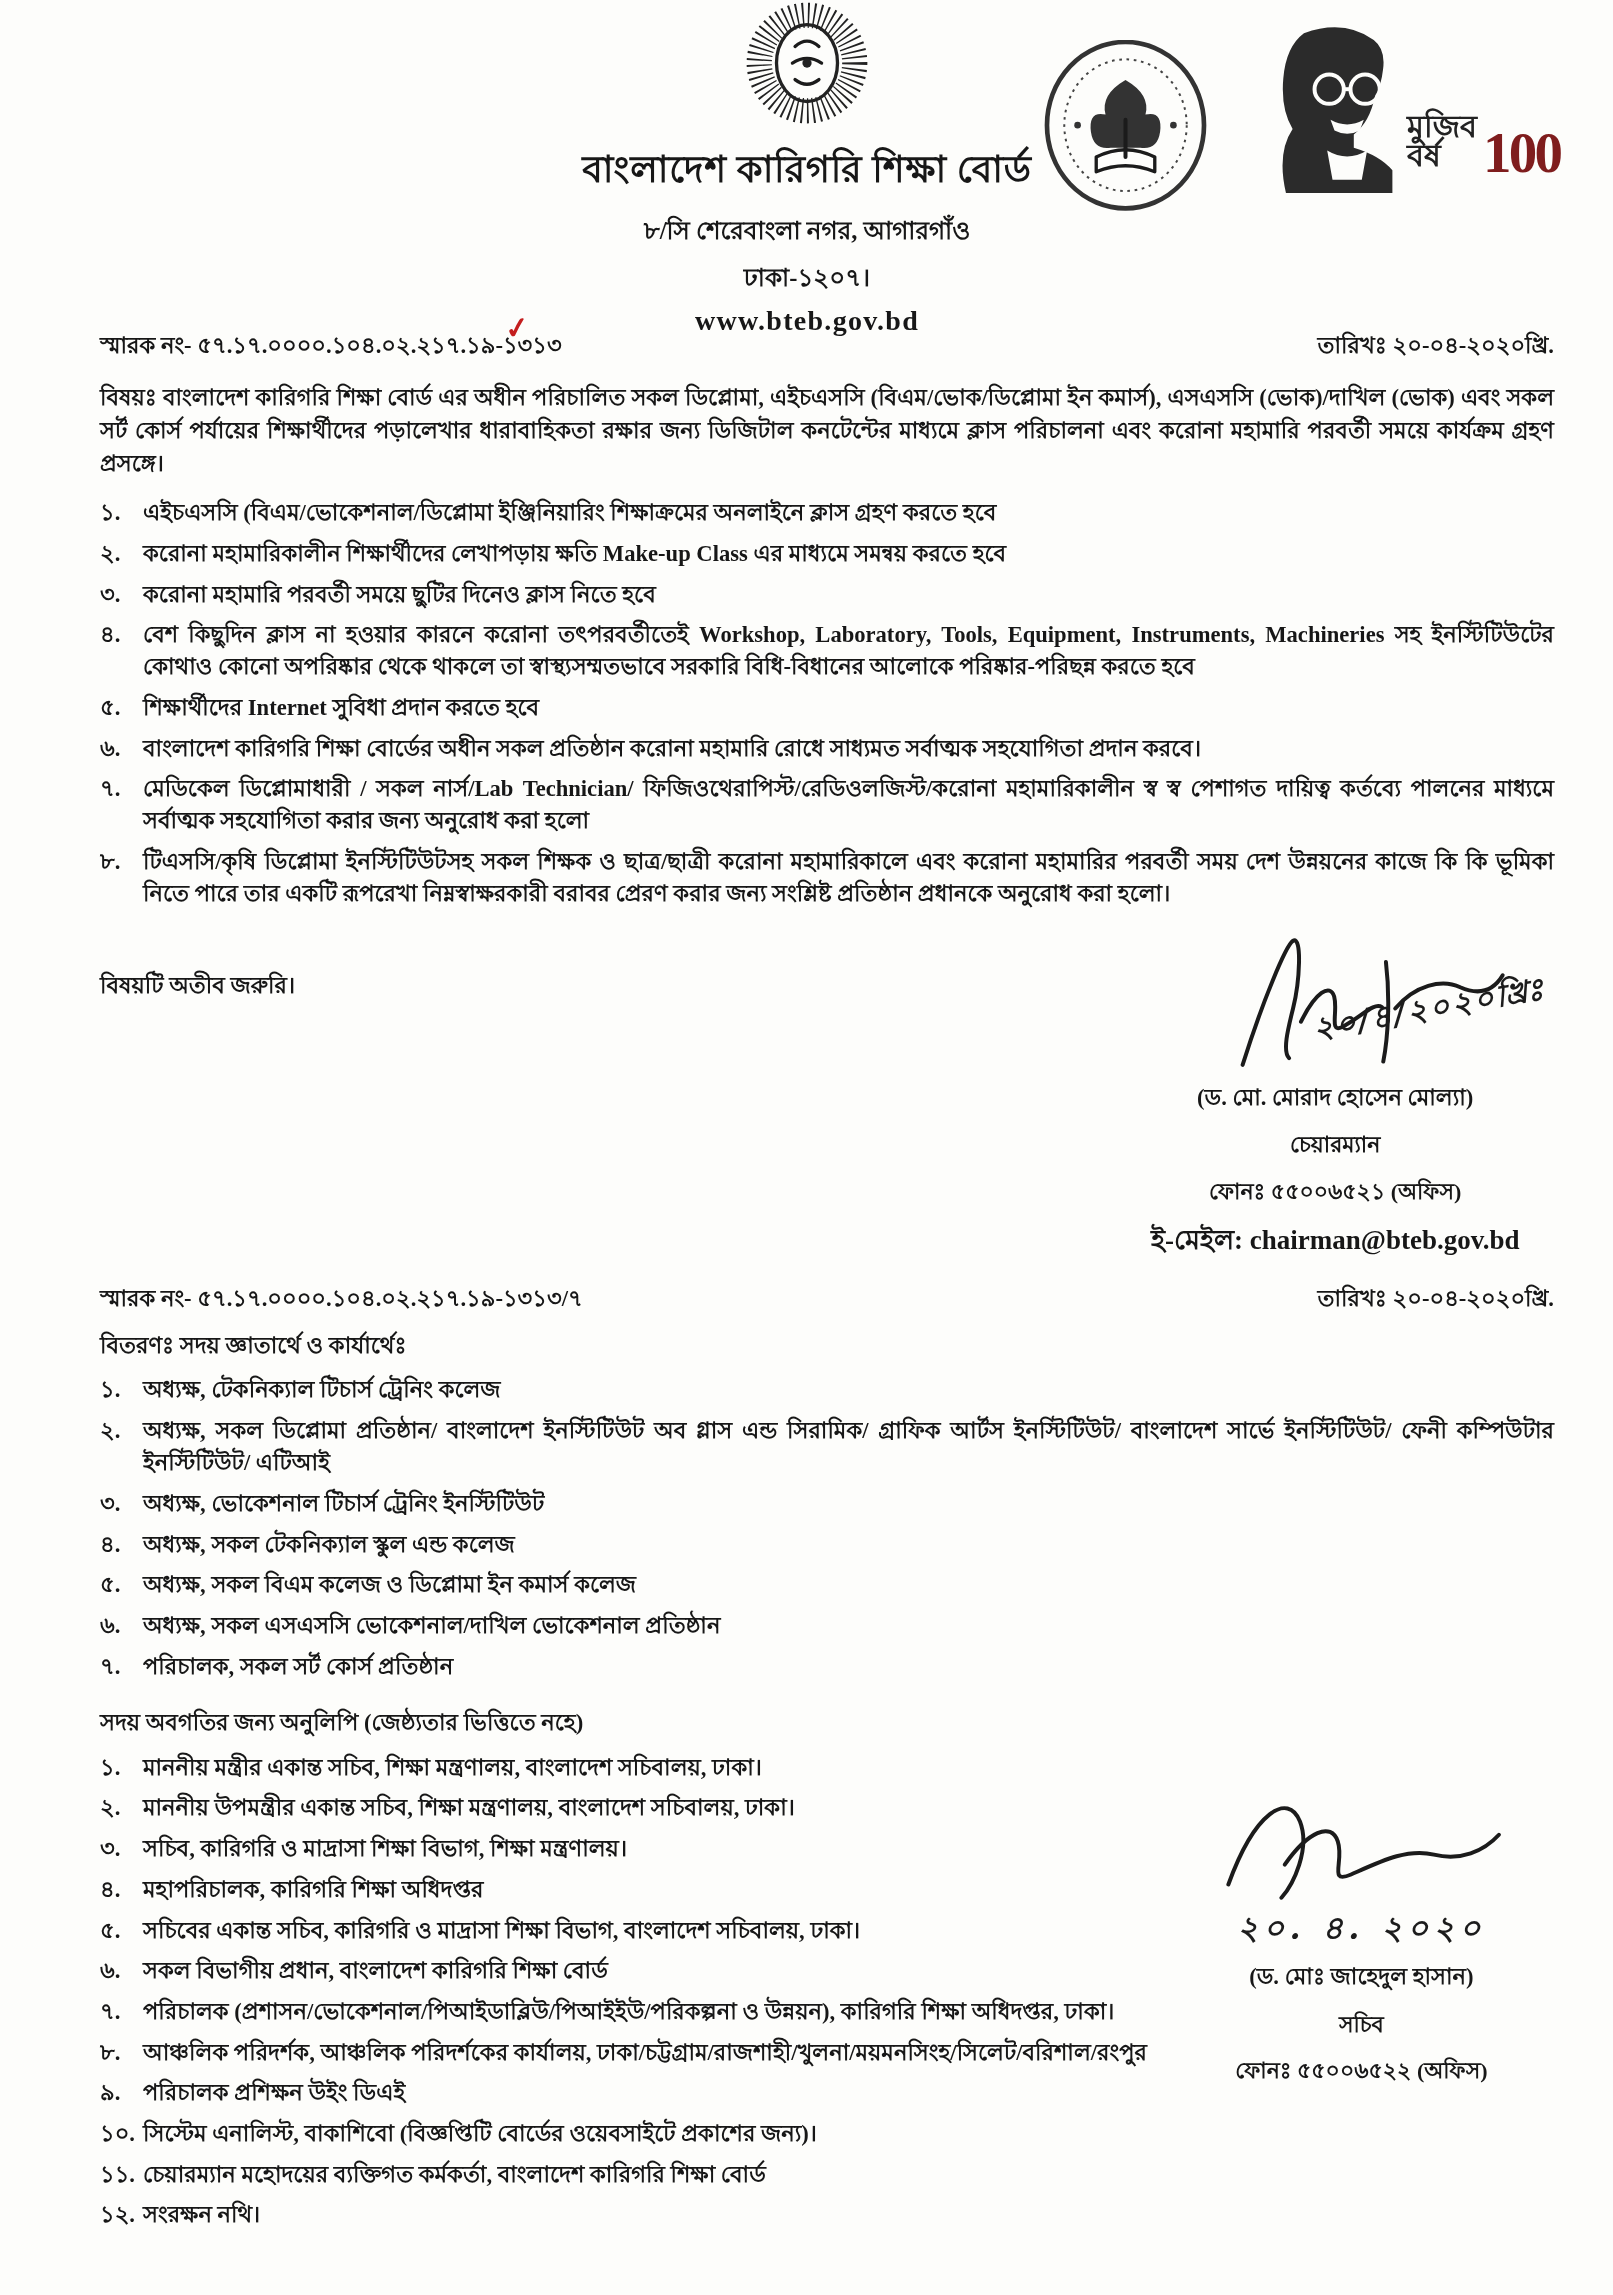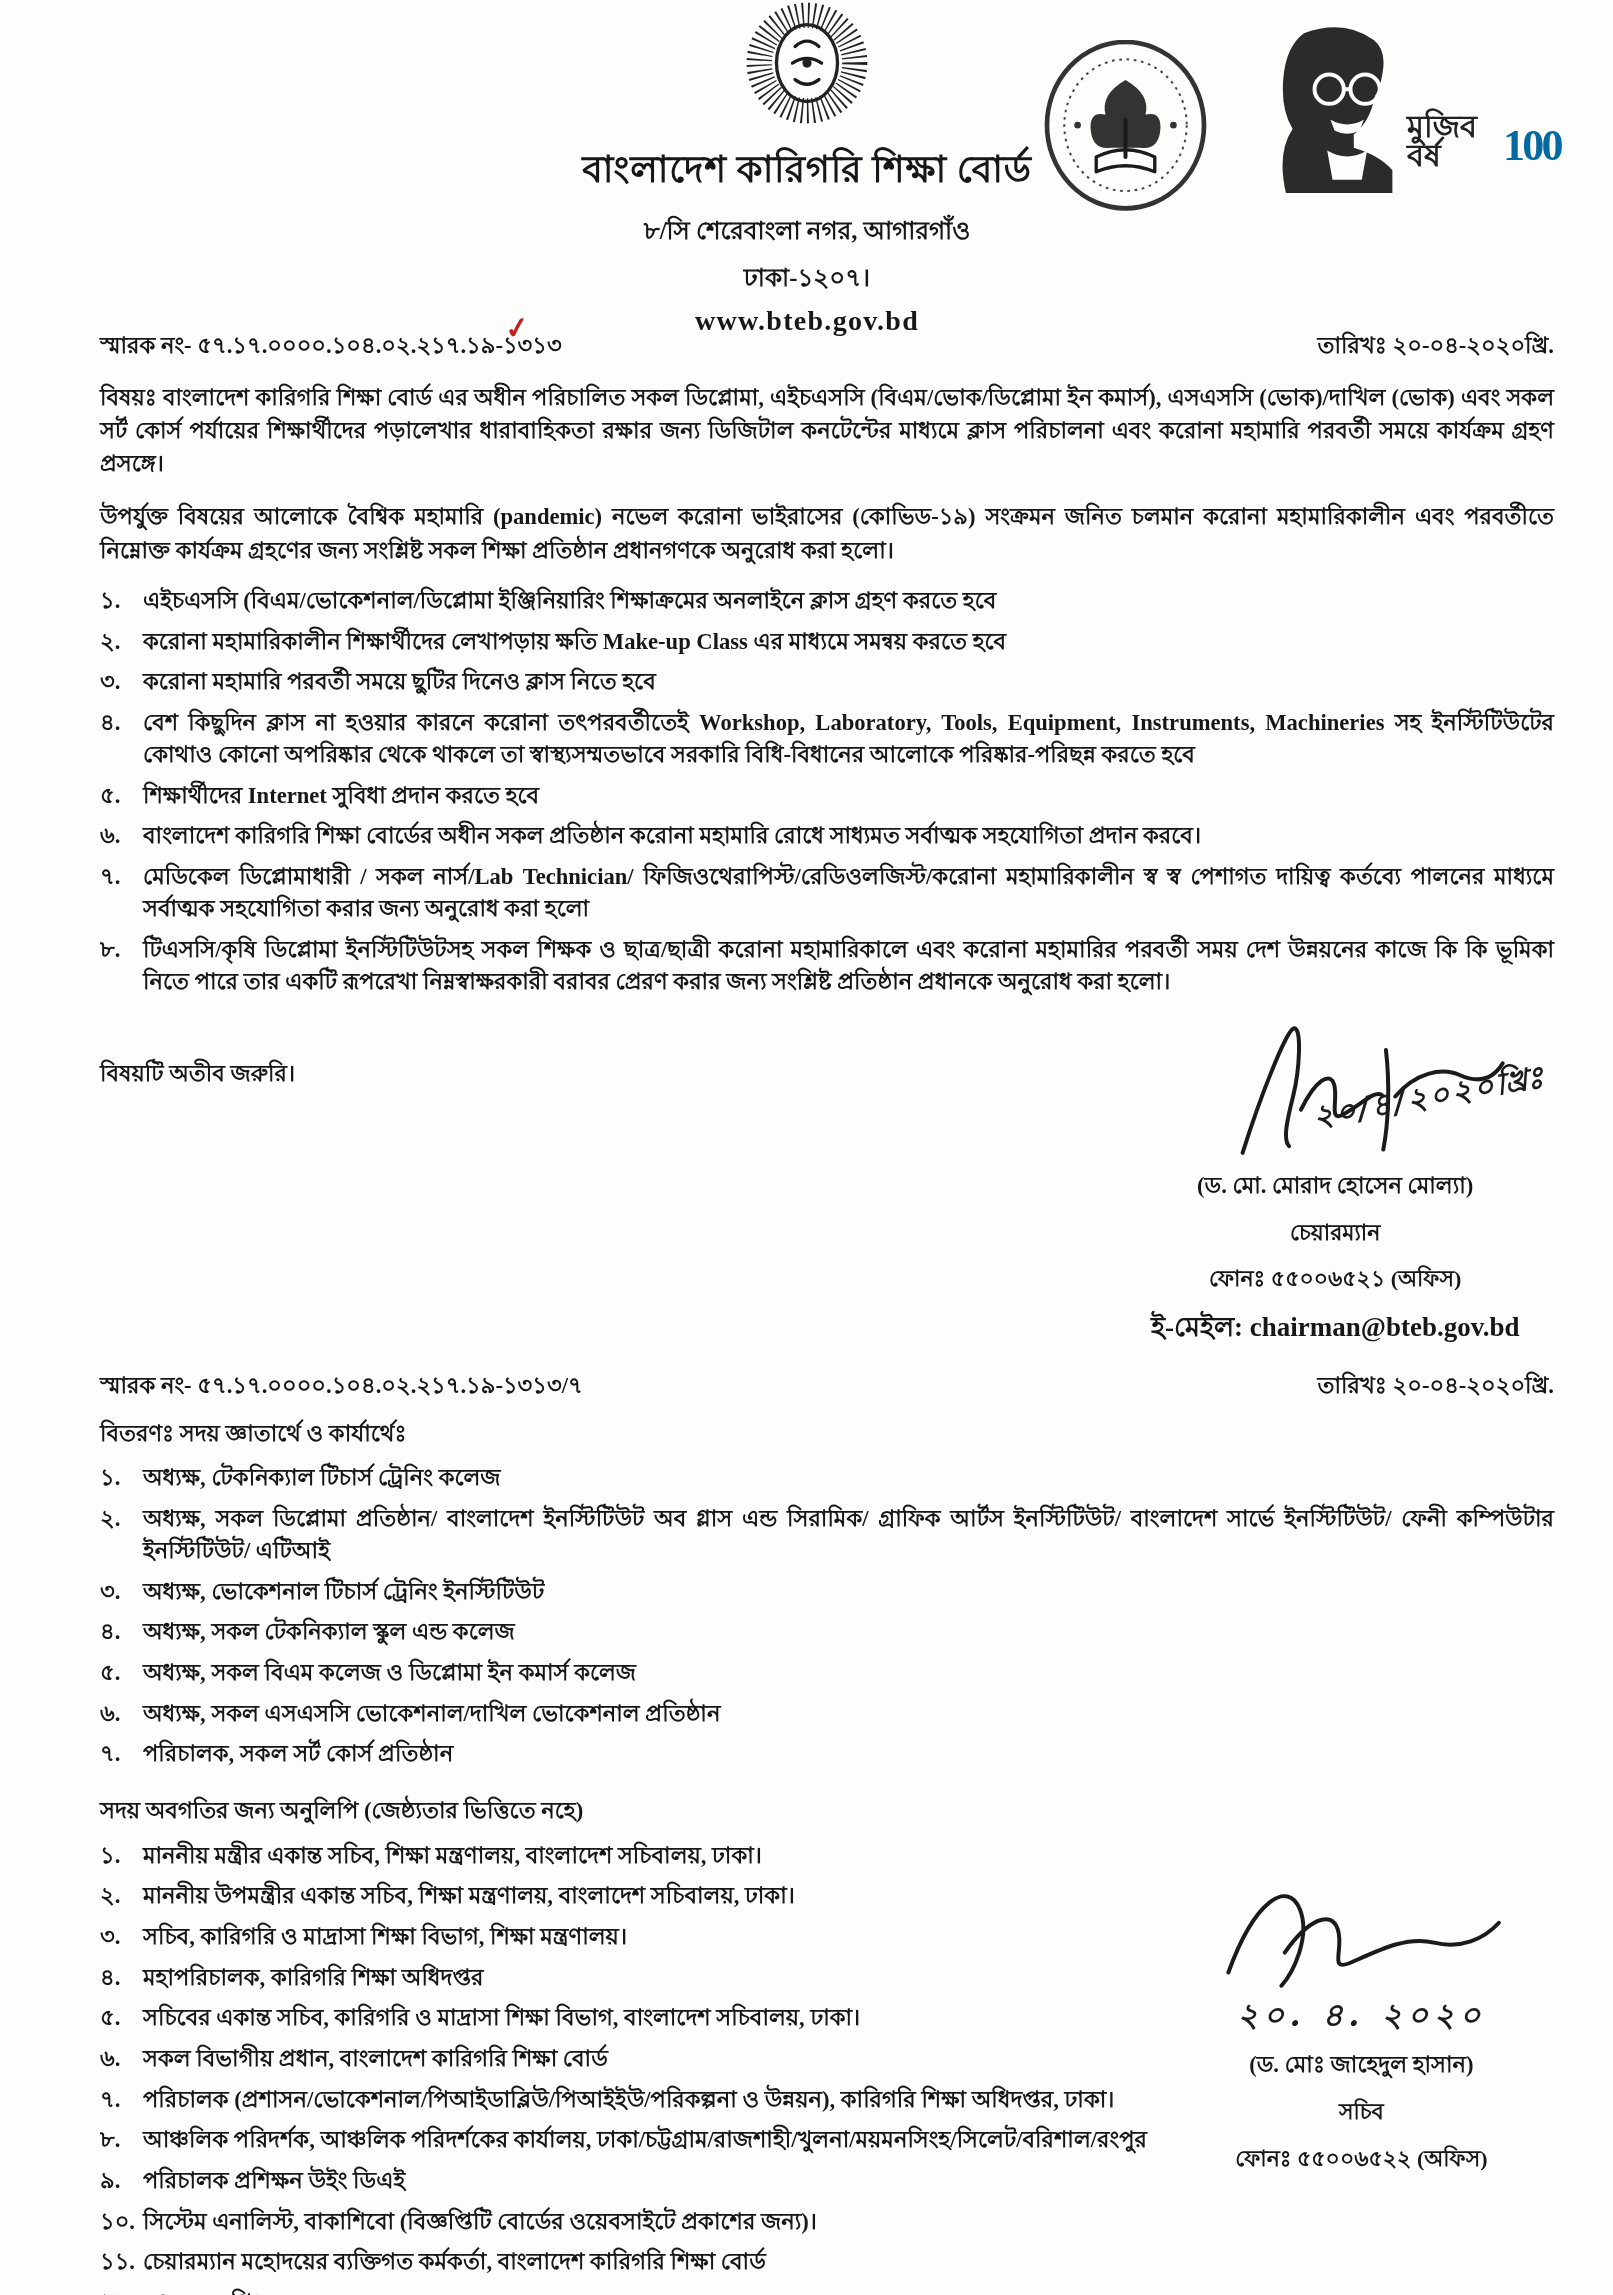--- a/index.html
+++ b/index.html
@@ -18,21 +18,21 @@
   .header{position:relative;height:299px;text-align:center;}
   .monogram{display:block;margin:0 auto;}
   .org-name{font-size:37px;font-weight:bold;letter-spacing:0.7px;margin-top:4px;}
   .addr{font-size:24.6px;font-weight:600;margin-top:9.3px;}
   .addr2{font-size:24.6px;font-weight:600;margin-top:6.6px;}
   .website{font-size:28px;font-weight:bold;margin-top:6.6px;letter-spacing:1.3px;}
   .seal{position:absolute;left:1039px;top:40px;}
   .mujib{position:absolute;left:1264px;top:20px;width:299px;height:173px;}
   .mujib-textblock{position:absolute;left:143px;top:93px;text-align:left;line-height:0.95;}
   .mujib-word{font-size:30.5px;font-weight:bold;color:#222;}
-  .mujib-100{position:absolute;left:219px;top:100px;font-size:44px;font-weight:bold;color:#0369a1;letter-spacing:-2.7px;margin-left:20px;}
+  .mujib-100{position:absolute;left:219px;top:100px;font-size:57px;font-weight:bold;color:#7f1d1d;letter-spacing:-2.7px;}
   
   .memo-row{display:flex;justify-content:space-between;align-items:baseline;font-size:22.6px;font-weight:600;margin-top:17px;position:relative;}
   .memo-row .right{font-weight:600;}
   .red-check{position:absolute;left:405px;top:-17px;color:#c41e1e;font-size:29px;font-weight:bold;transform:rotate(-8deg);}
   
   .subject{font-size:22.6px;font-weight:bold;line-height:1.45;text-align:justify;margin-top:16px;}
   .para{font-size:22.6px;font-weight:600;line-height:1.5;text-align:justify;margin-top:20px;}
   
   .list{margin-top:17px;}
   .li{display:flex;gap:8px;font-size:22.6px;font-weight:600;line-height:1.42;margin:8.6px 0;text-align:justify;}
@@ -102,21 +102,20 @@
   <div class="inner">
 
     <div class="memo-row">
       <span>স্মারক নং- ৫৭.১৭.০০০০.১০৪.০২.২১৭.১৯-১৩১৩</span>
       <span class="red-check">✓</span>
       <span class="right">তারিখঃ ২০-০৪-২০২০খ্রি.</span>
     </div>
 
     <div class="subject">বিষয়ঃ বাংলাদেশ কারিগরি শিক্ষা বোর্ড এর অধীন পরিচালিত সকল ডিপ্লোমা, এইচএসসি (বিএম/ভোক/ডিপ্লোমা ইন কমার্স), এসএসসি (ভোক)/দাখিল (ভোক) এবং সকল সর্ট কোর্স পর্যায়ের শিক্ষার্থীদের পড়ালেখার ধারাবাহিকতা রক্ষার জন্য ডিজিটাল কনটেন্টের মাধ্যমে ক্লাস পরিচালনা এবং করোনা মহামারি পরবর্তী সময়ে কার্যক্রম গ্রহণ প্রসঙ্গে।</div>
 
-    <div class="para">উপর্যুক্ত বিষয়ের আলোকে বৈশ্বিক মহামারি (pandemic) নভেল করোনা ভাইরাসের (কোভিড-১৯) সংক্রমন জনিত চলমান করোনা মহামারিকালীন এবং পরবর্তীতে নিম্নোক্ত কার্যক্রম গ্রহণের জন্য সংশ্লিষ্ট সকল শিক্ষা প্রতিষ্ঠান প্রধানগণকে অনুরোধ করা হলো।</div>
 
     <div class="list">
       <div class="li">
         <span class="num">১.</span>
         <span class="txt">এইচএসসি (বিএম/ভোকেশনাল/ডিপ্লোমা ইঞ্জিনিয়ারিং শিক্ষাক্রমের অনলাইনে ক্লাস গ্রহণ করতে হবে</span>
       </div>
       <div class="li">
         <span class="num">২.</span>
         <span class="txt">করোনা মহামারিকালীন শিক্ষার্থীদের লেখাপড়ায় ক্ষতি Make-up Class এর মাধ্যমে সমন্বয় করতে হবে</span>
       </div>

